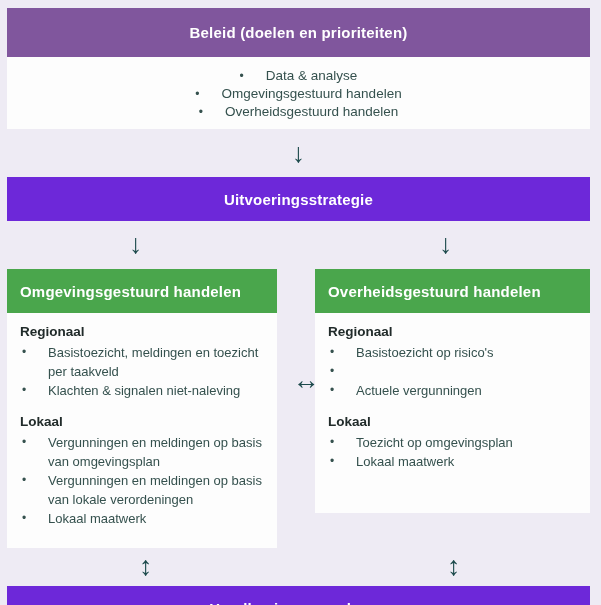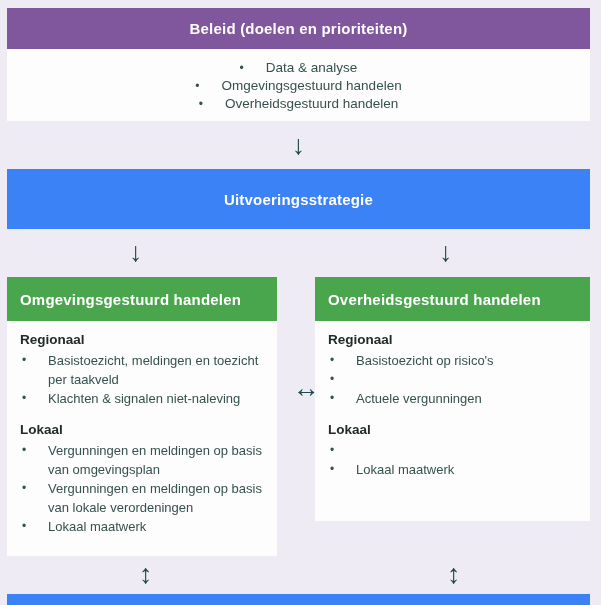--- a/index.html
+++ b/index.html
@@ -23,22 +23,22 @@
   }
   .bar {
     color: #ffffff;
     font-weight: bold;
     font-size: 15px;
     display: flex;
     align-items: center;
     justify-content: center;
     letter-spacing: 0.2px;
   }
-  .bar.purple { background: #80569d; height: 41px; }
-  .bar.green  { background: #3b82f6; height: 60px; }
+  .bar.purple { background: #80569d; height: 49px; }
+  .bar.green  { background: #6d28d9; height: 44px; }
 
   .top-white-box {
     background: #fdfdfd;
     height: 72px;
     display: flex;
     flex-direction: column;
     align-items: center;
     justify-content: center;
     gap: 3px;
   }
@@ -233,20 +233,21 @@
             </div>
             <div class="bullet-row">
               <span class="dot">•</span>
               <span class="txt">Actuele vergunningen</span>
             </div>
           </div>
           <div class="section">
             <div class="section-heading">Lokaal</div>
             <div class="bullet-row">
               <span class="dot">•</span>
+              <span class="txt">Toezicht op omgevingsplan</span>
             </div>
             <div class="bullet-row">
               <span class="dot">•</span>
               <span class="txt">Lokaal maatwerk</span>
             </div>
           </div>
         </div>
       </div>
 
       <span class="arrow h-arrow">↔</span>

